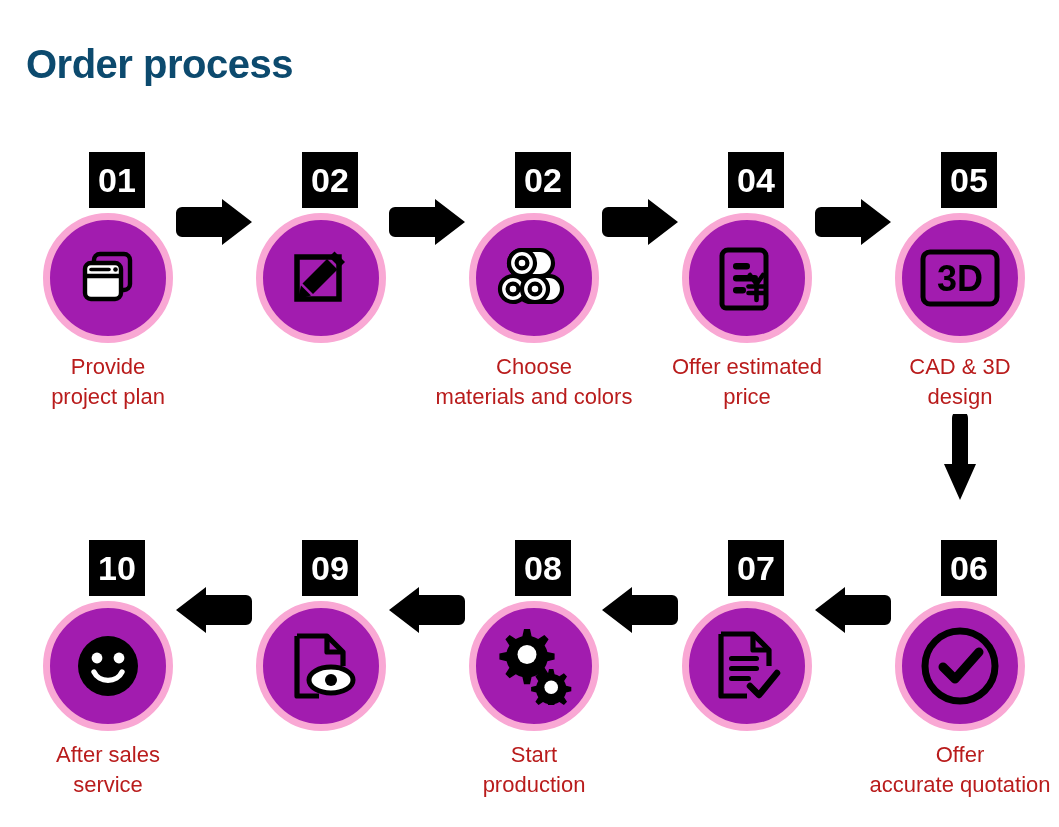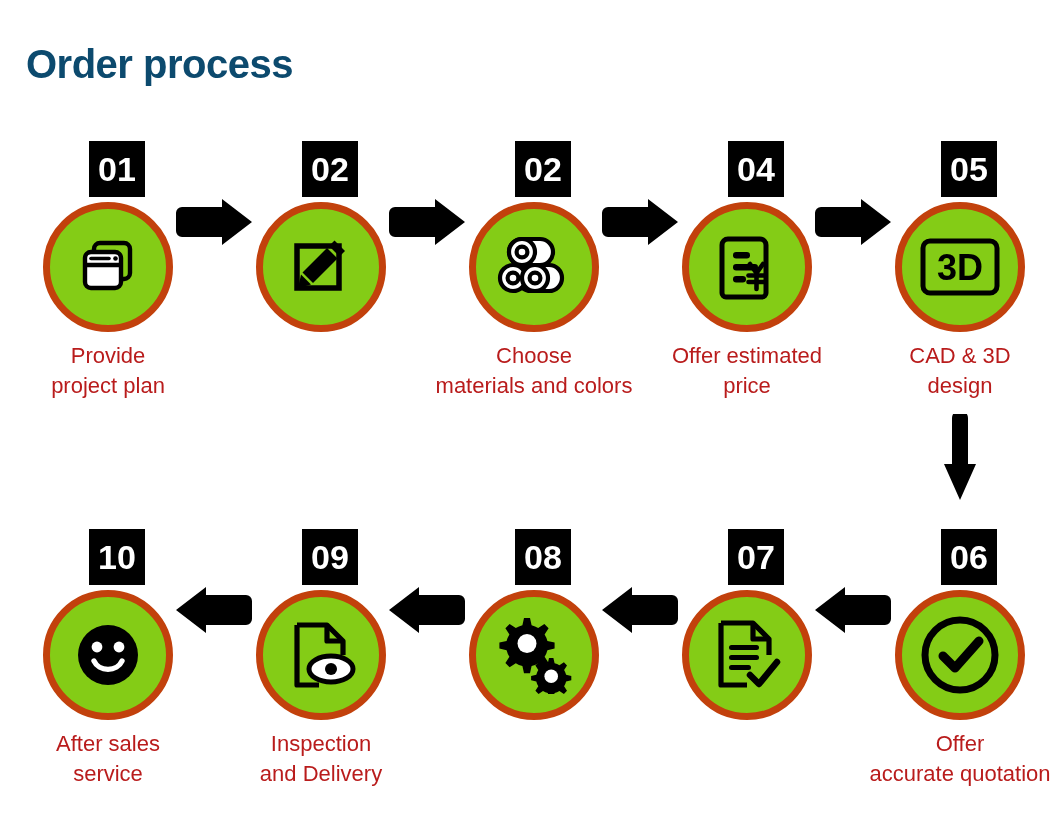--- a/index.html
+++ b/index.html
@@ -33,21 +33,21 @@
     left: 0;
     width: 1059px;
     height: 0;
   }
   #row-top  { top: 136px; }
   #row-bottom { top: 524px; }
 
   
   .step {
     position: absolute;
-    top: 5px;
+    top: 16px;
     width: 213px;
     margin-left: -106.5px;
     text-align: center;
   }
 
   .badge {
     width: 56px;
     height: 56px;
     background: #000000;
     color: #ffffff;
@@ -57,28 +57,28 @@
     text-align: center;
     margin: 0 auto 0 auto;
     position: relative;
     left: 9px;
     letter-spacing: 0px;
   }
 
   .circle {
     width: 130px;
     height: 130px;
-    border: 7px solid #c2410c;
+    border: 7px solid #f9a8d4;
     border-radius: 50%;
     box-sizing: border-box;
     margin: 5px auto 0 auto;
     display: flex;
     align-items: center;
     justify-content: center;
-    background: #84cc16;
+    background: #a21caf;
     position: relative;
   }
   .circle svg { display: block; }
 
   .caption {
     margin-top: 9px;
     font-size: 22px;
     line-height: 30px;
     color: #b91c1c;
     white-space: pre-line;
@@ -258,40 +258,40 @@
     <div class="circle">
       <span>
         <svg width="76" height="76" viewBox="0 0 76 76">
           <path d="M14 8 h30 l16 16 v14 M14 8 v60 h22" fill="none" stroke="#000" stroke-width="5.2" stroke-linejoin="round"></path>
           <path d="M44 8 v16 h16" fill="none" stroke="#000" stroke-width="5.2" stroke-linejoin="round"></path>
           <path d="M26 52 a22 13 0 0 1 44 0 a22 13 0 0 1 -44 0 z" fill="#fff" stroke="#000" stroke-width="5"></path>
           <circle cx="48" cy="52" r="6" fill="#000"></circle>
         </svg>
       </span>
     </div>
-    <div class="caption">Inspection
-and Delivery</div>
   </div>
 
   <div class="step" style="left:534px">
     <div class="badge">08</div>
     <div class="circle">
       <span>
         <svg width="80" height="78" viewBox="0 0 80 78">
           <g fill="#000">
             <path d="M30 2 l6 0 l1.6 7.2 a22 22 0 0 1 6.6 2.8 l6.2 -4 l4.2 4.2 l-4 6.2 a22 22 0 0 1 2.8 6.6 l7.2 1.6 l0 6 l-7.2 1.6 a22 22 0 0 1 -2.8 6.6 l4 6.2 l-4.2 4.2 l-6.2 -4 a22 22 0 0 1 -6.6 2.8 l-1.6 7.2 l-6 0 l-1.6 -7.2 a22 22 0 0 1 -6.6 -2.8 l-6.2 4 l-4.2 -4.2 l4 -6.2 a22 22 0 0 1 -2.8 -6.6 l-7.2 -1.6 l0 -6 l7.2 -1.6 a22 22 0 0 1 2.8 -6.6 l-4 -6.2 l4.2 -4.2 l6.2 4 a22 22 0 0 1 6.6 -2.8 z"></path>
           </g>
           <circle cx="33" cy="27.5" r="9.5" fill="#fff"></circle>
           <g fill="#000">
             <path d="M55 42 l4.4 0 l1.2 5.2 a16 16 0 0 1 4.8 2 l4.5 -2.9 l3.1 3.1 l-2.9 4.5 a16 16 0 0 1 2 4.8 l5.2 1.2 l0 4.4 l-5.2 1.2 a16 16 0 0 1 -2 4.8 l2.9 4.5 l-3.1 3.1 l-4.5 -2.9 a16 16 0 0 1 -4.8 2 l-1.2 5.2 l-4.4 0 l-1.2 -5.2 a16 16 0 0 1 -4.8 -2 l-4.5 2.9 l-3.1 -3.1 l2.9 -4.5 a16 16 0 0 1 -2 -4.8 l-5.2 -1.2 l0 -4.4 l5.2 -1.2 a16 16 0 0 1 2 -4.8 l-2.9 -4.5 l3.1 -3.1 l4.5 2.9 a16 16 0 0 1 4.8 -2 z"></path>
           </g>
           <circle cx="57.2" cy="60.2" r="6.8" fill="#fff"></circle>
         </svg>
       </span>
     </div>
+    <div class="caption">Start
+production</div>
   </div>
 
   <div class="step" style="left:747px">
     <div class="badge">07</div>
     <div class="circle">
       <span>
         <svg width="76" height="76" viewBox="0 0 76 76">
           <path d="M12 6 h32 l16 16 v16 M12 6 v62 h26" fill="none" stroke="#000" stroke-width="5.2" stroke-linejoin="round"></path>
           <path d="M44 6 v16 h16" fill="none" stroke="#000" stroke-width="5.2" stroke-linejoin="round"></path>
           <g fill="#000">

